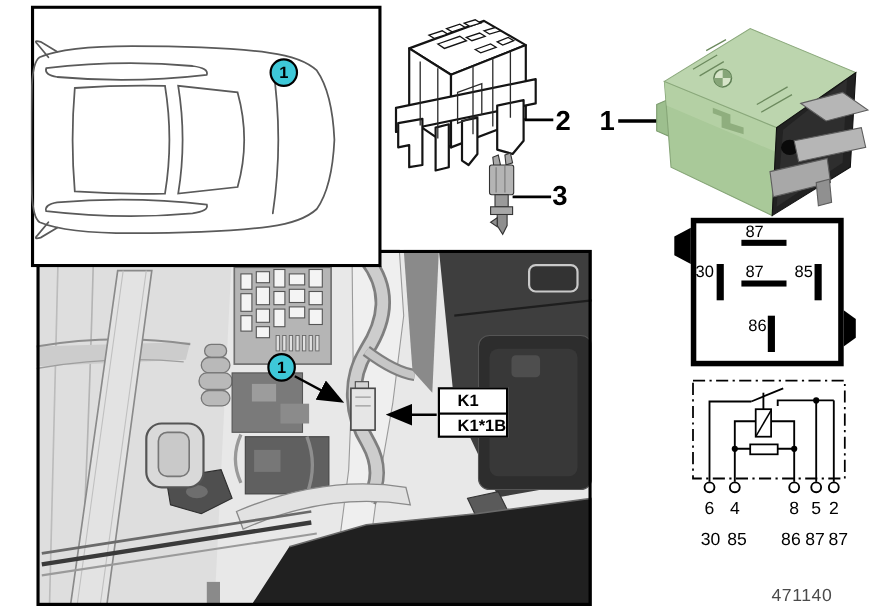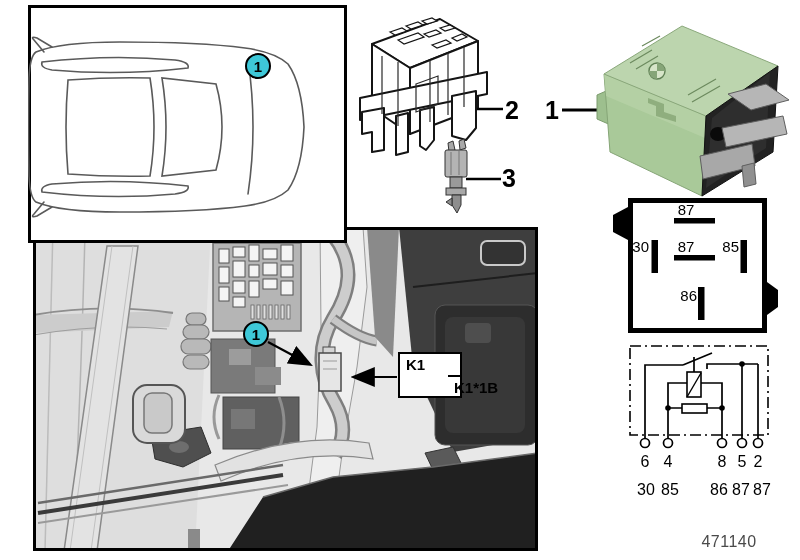--- a/index.html
+++ b/index.html
@@ -7,22 +7,22 @@
          font-family:"Liberation Sans", sans-serif;}
   .abs{position:absolute;}
   svg text{font-family:"Liberation Sans", sans-serif;fill:#000;}
   .callout{position:absolute;width:26px;height:26px;border-radius:50%;
            background:#3ec8d8;border:2px solid #000;box-sizing:border-box;
            display:flex;align-items:center;justify-content:center;
            font-size:15px;font-weight:bold;color:#000;}
   .big-num{position:absolute;font-size:25px;font-weight:bold;color:#000;line-height:26px;}
   .k1-tag{position:absolute;left:398px;top:352px;width:64px;height:46px;background:#fff;
           border:2px solid #000;box-sizing:border-box;}
-  .k1-row{height:21px;line-height:21px;padding-left:6px;font-size:15px;font-weight:bold;color:#000;}
-  .k1-row.second{border-top:2px solid #000;margin-left:48px;}
+  .k1-row{height:21px;line-height:21px;padding-left:16px;font-size:15px;font-weight:bold;color:#000;}
+  .k1-row.second{border-top:2px solid #000;}
   .part-number{position:absolute;left:668px;top:533px;width:122px;text-align:center;
                font-size:16px;color:#4a4a4a;letter-spacing:0.5px;}
 </style>
 </head>
 <body>
 
 <div class="stage">
 
   <svg class="abs" style="left:33px;top:227px;" width="505" height="324" viewBox="0 0 505 324">
     <defs>

